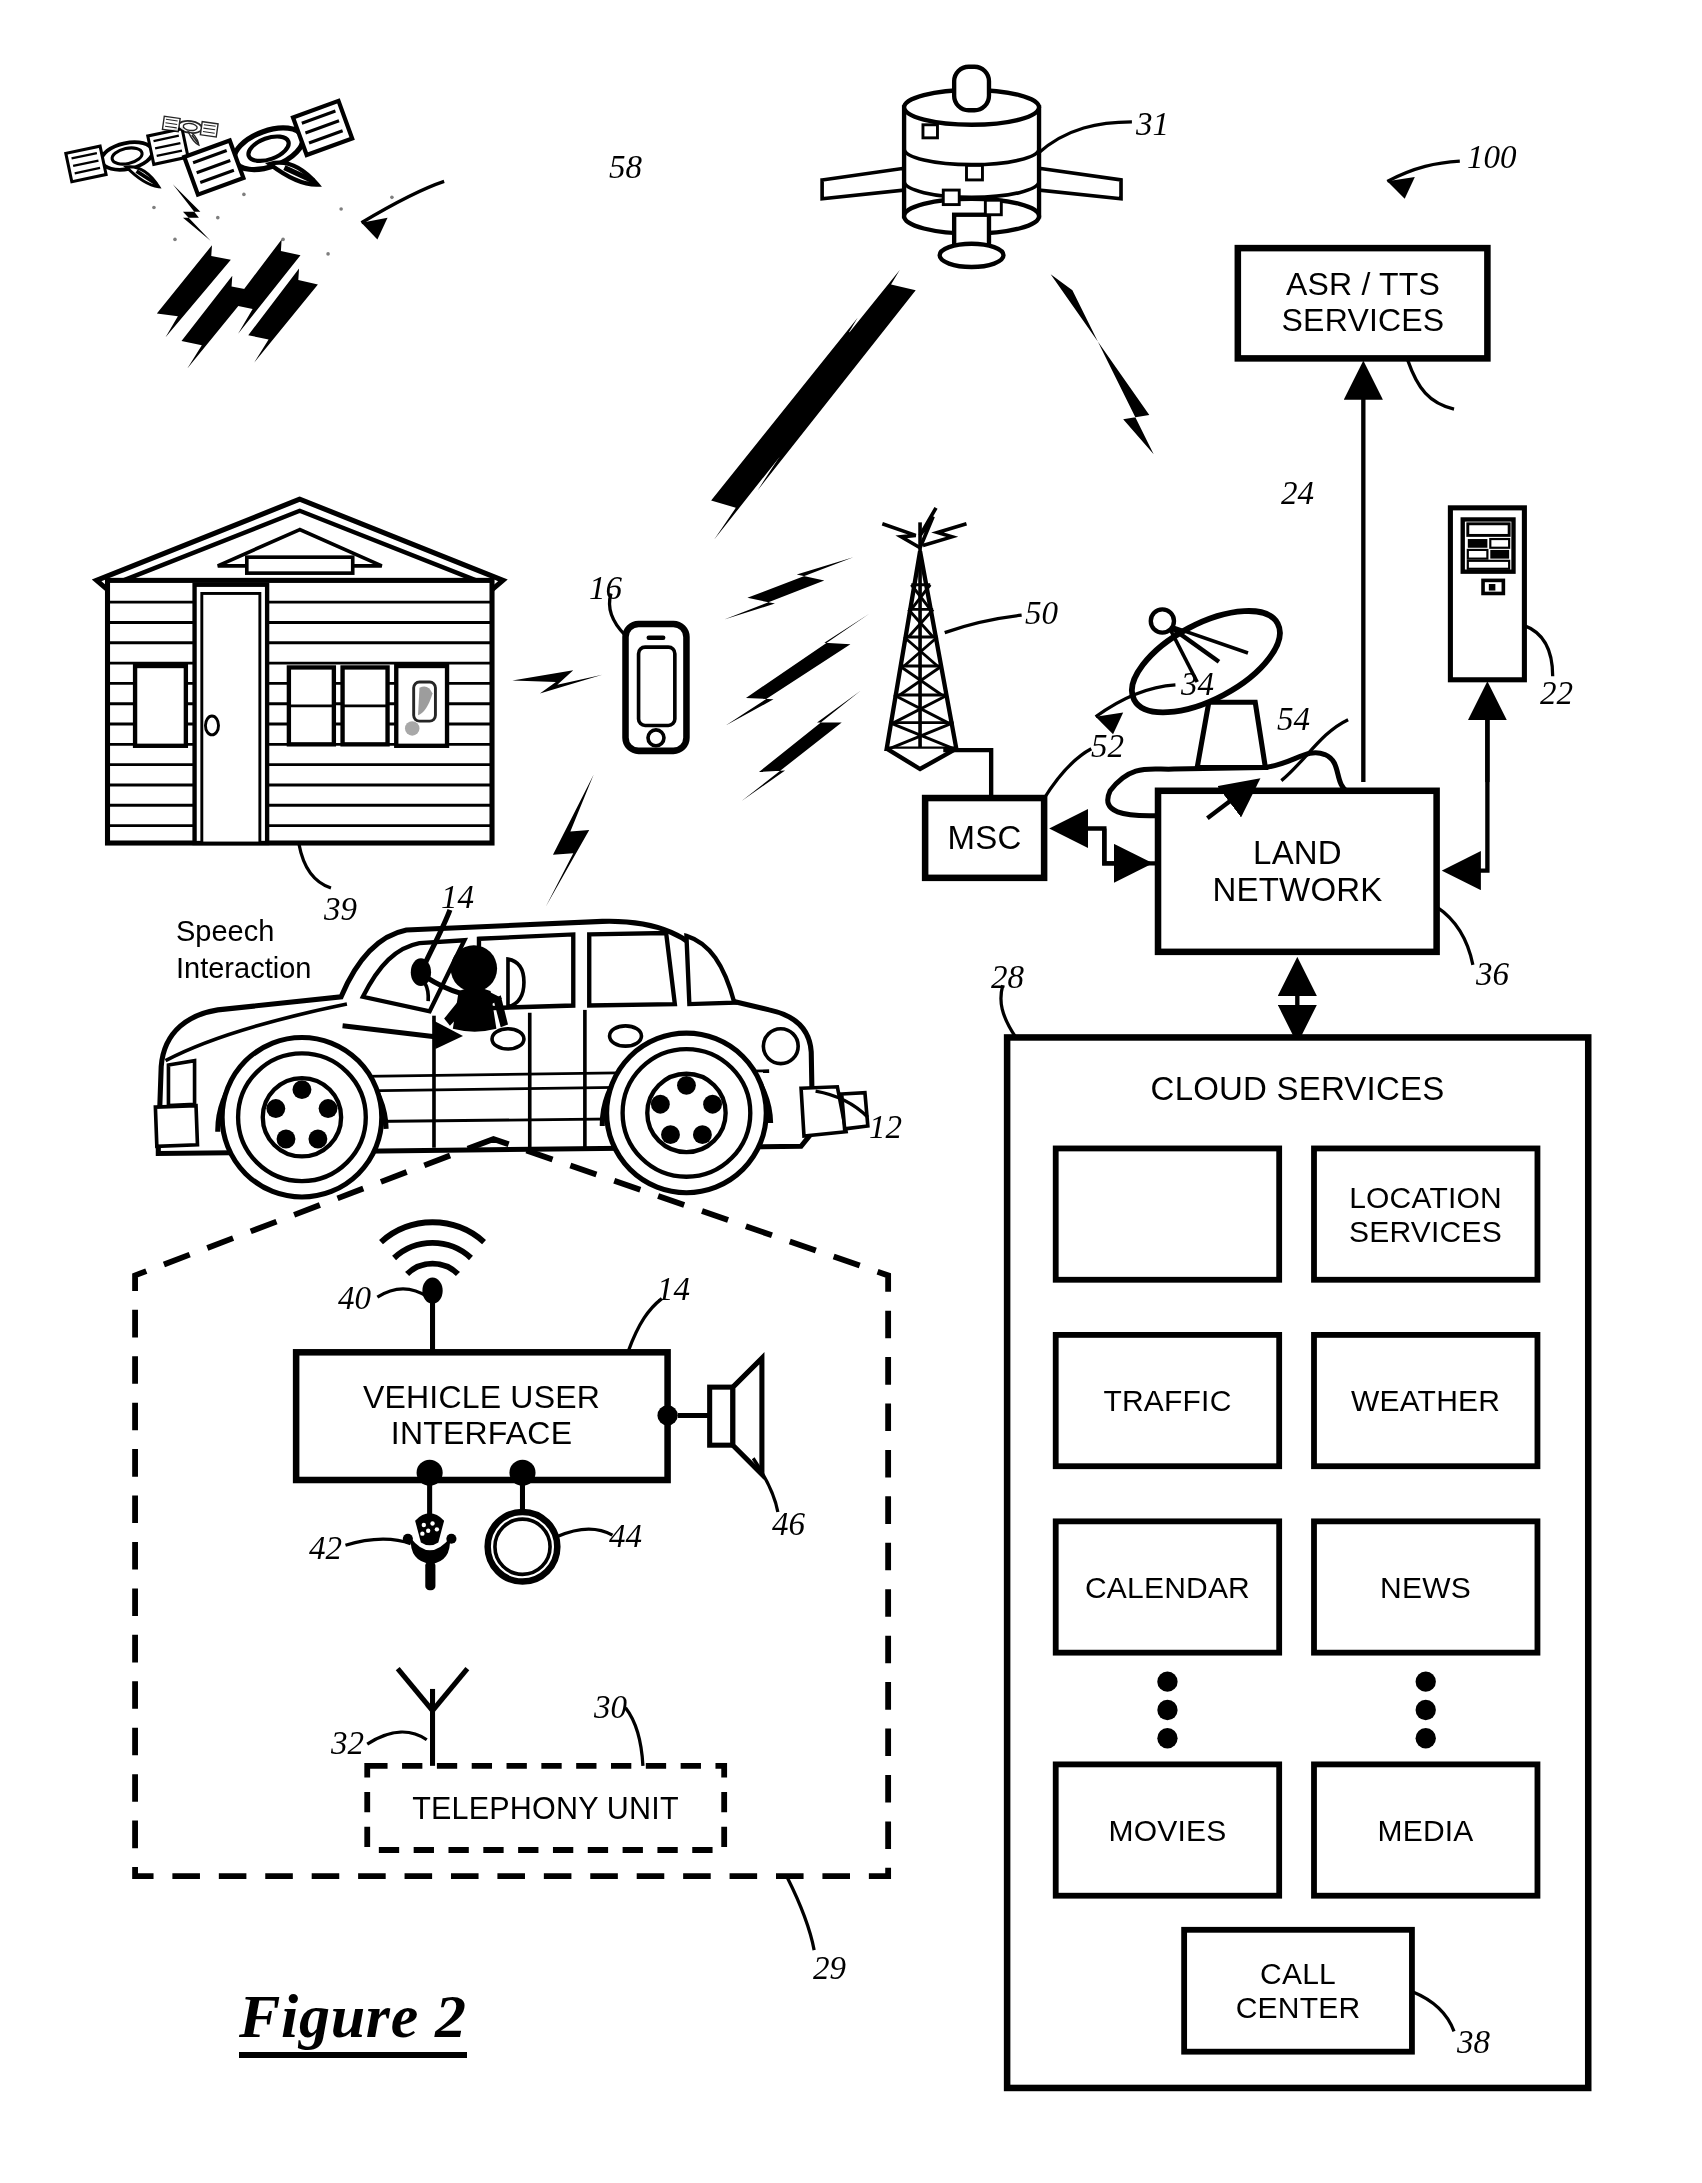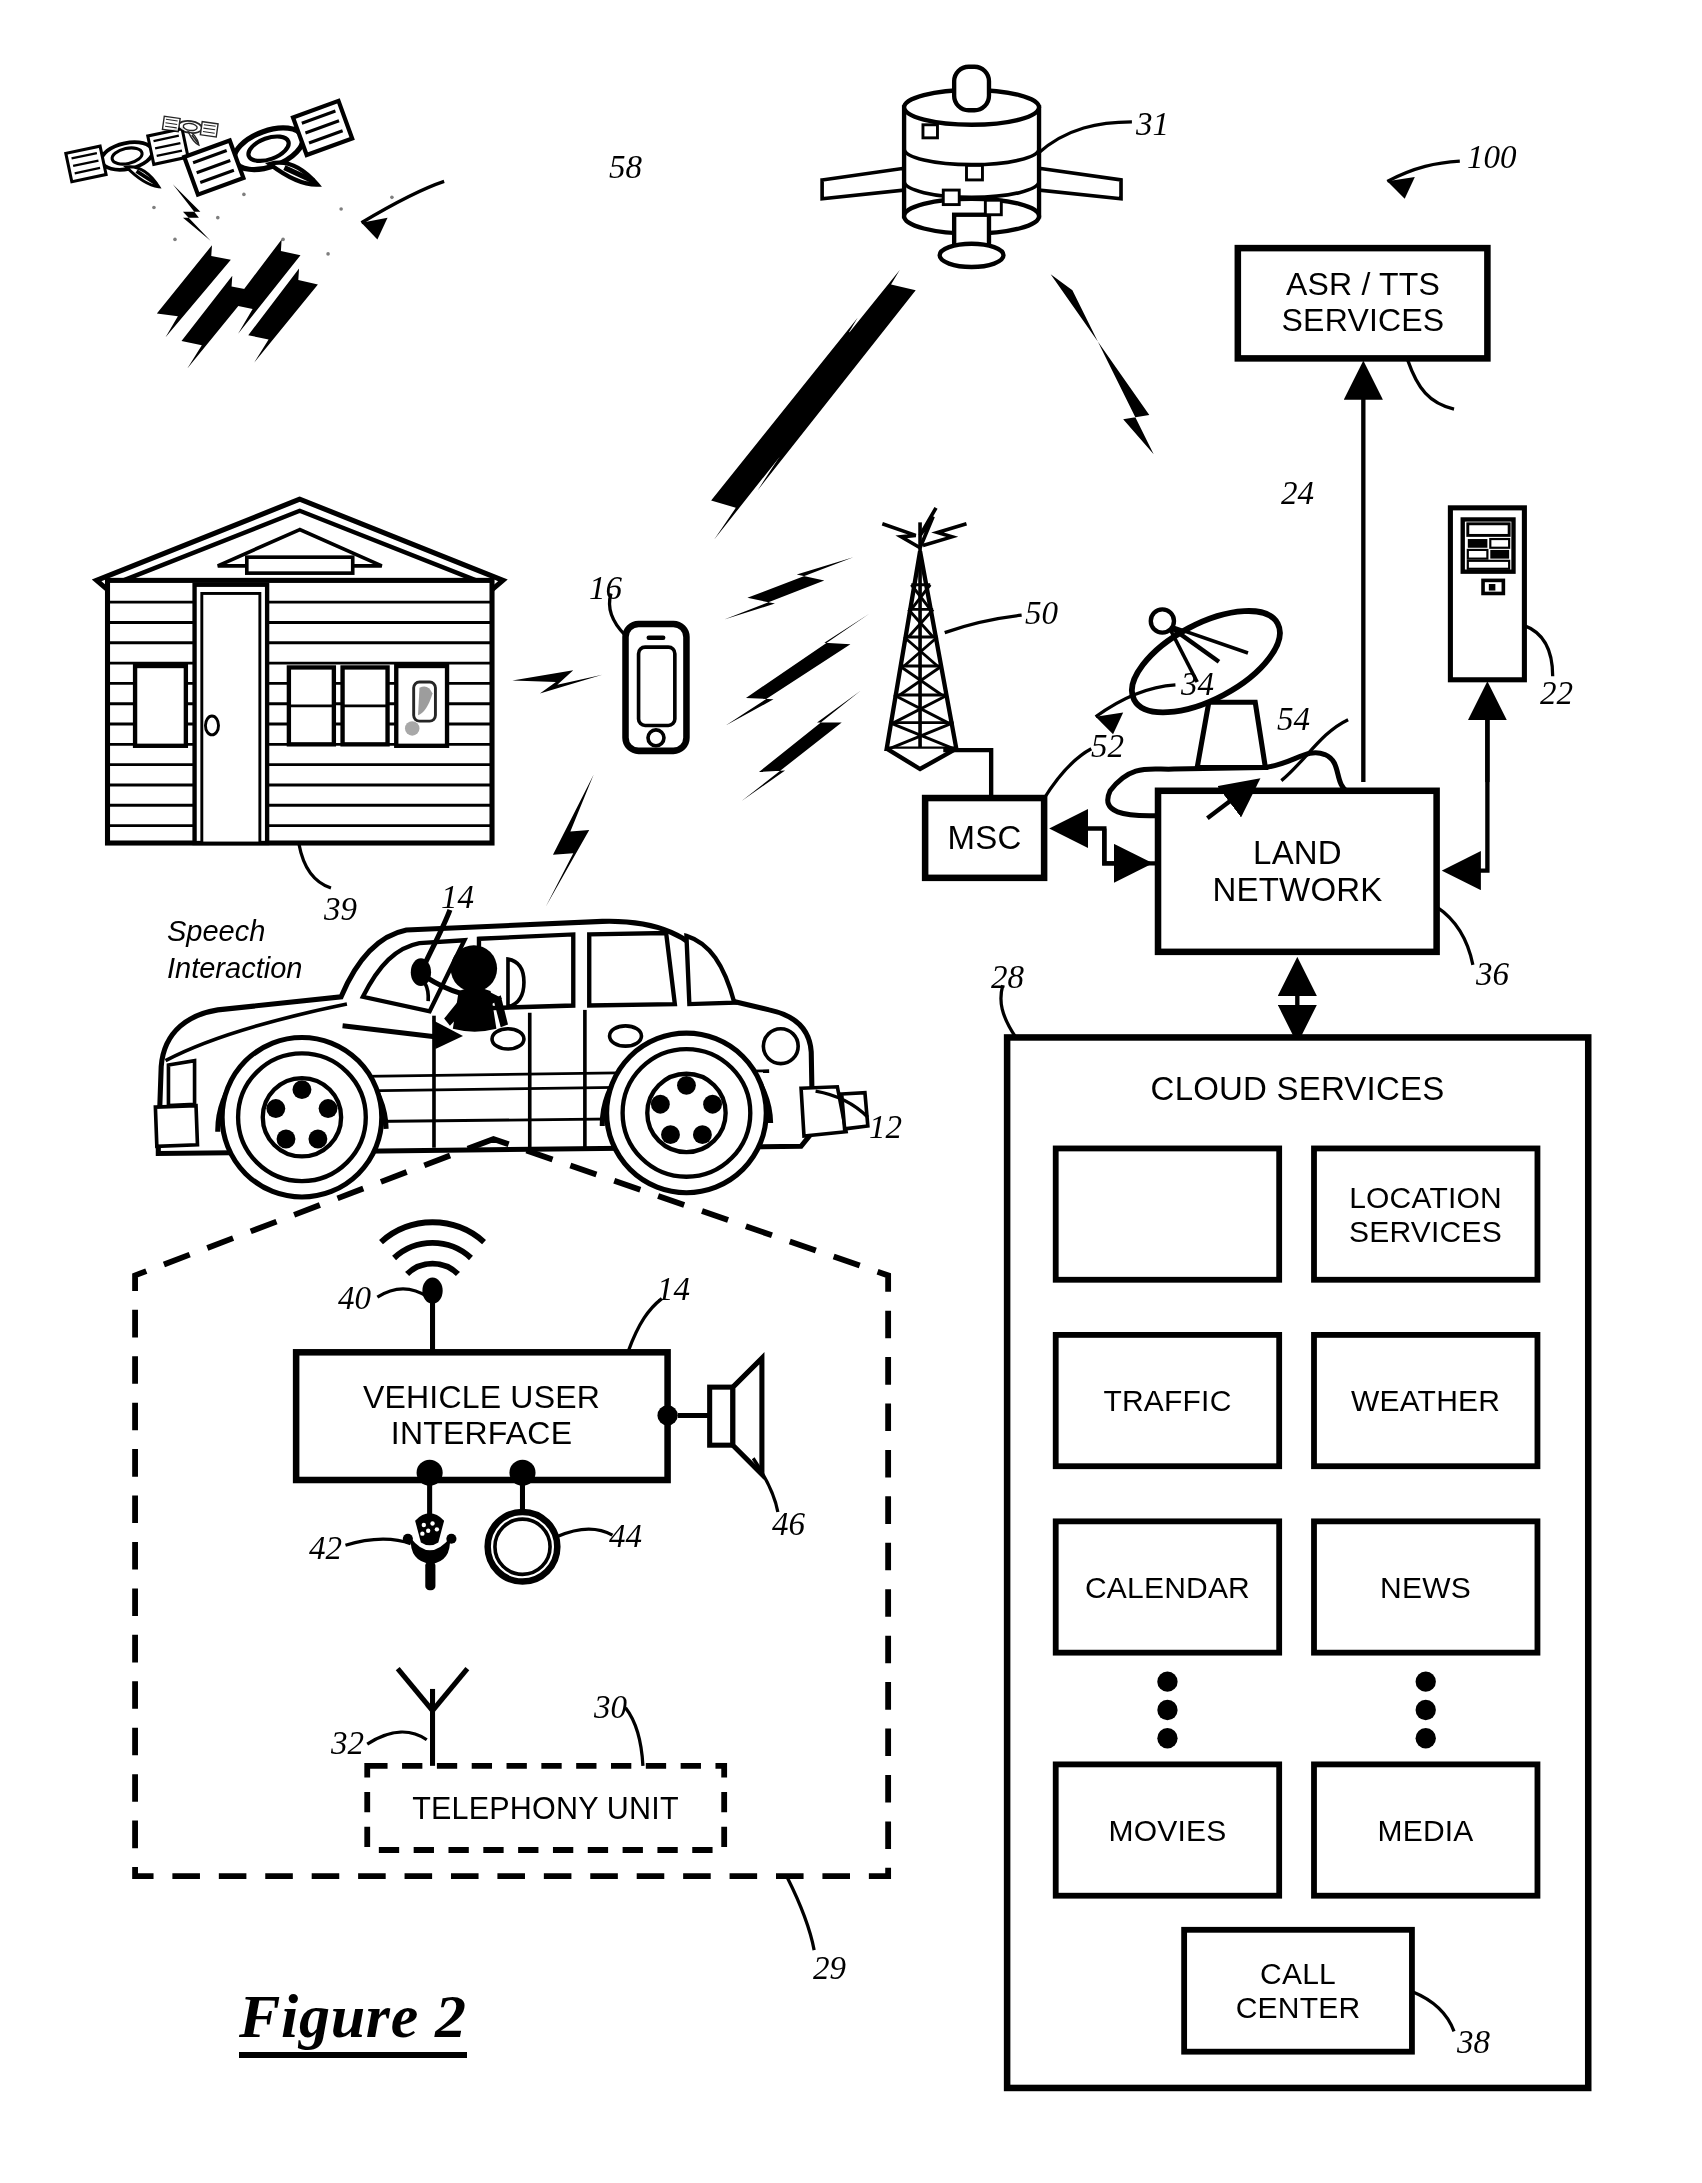--- a/index.html
+++ b/index.html
@@ -551,19 +551,19 @@
 <div class="box-label" style="left:1314px; top:1765px; width:223px; height:131px; font-size:30px;">MEDIA</div>
 
 <div class="box-label" style="left:1184px; top:1930px; width:228px; height:122px; font-size:30px;">CALL
 CENTER</div>
 
 <div class="box-label" style="left:296px; top:1352px; width:371px; height:128px; font-size:32px;">VEHICLE USER
 INTERFACE</div>
 
 <div class="box-label" style="left:367px; top:1766px; width:357px; height:84px; font-size:30.5px;">TELEPHONY UNIT</div>
 
-<div class="plain-label" style="left:167px; top:913px; width:247px;font-style:italic;">Speech
+<div class="plain-label" style="left:176px; top:913px; width:247px;">Speech
 Interaction</div>
 
 <div class="fig-title" style="left:239px; top:1981px;">Figure 2</div>
 
 </div>
 
 
 </body></html>

